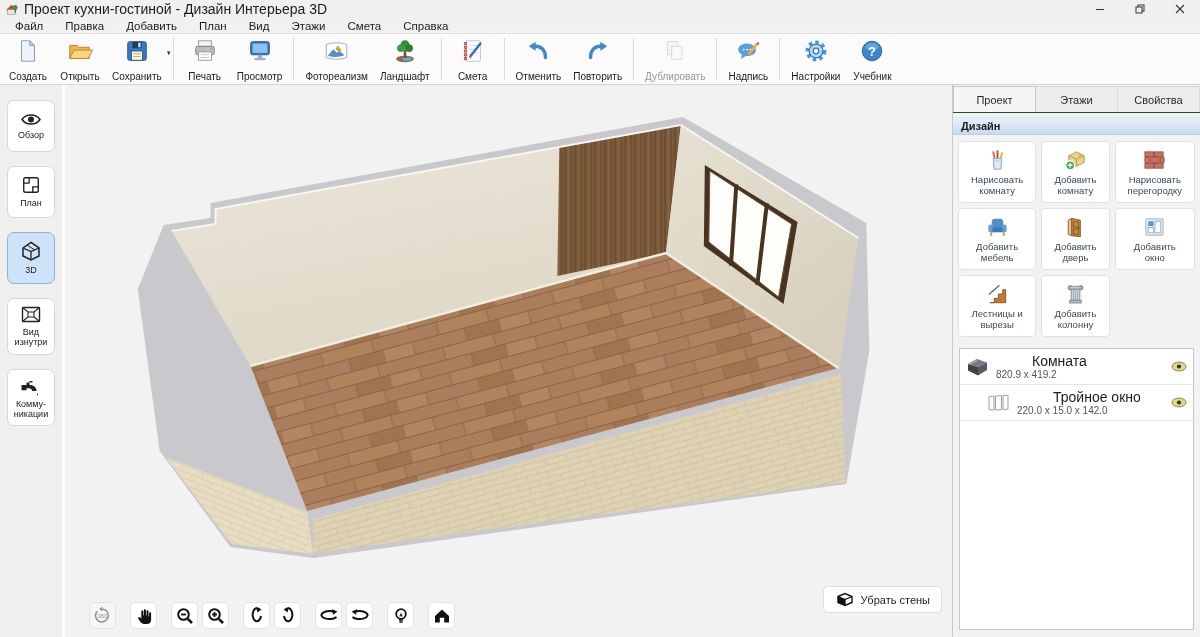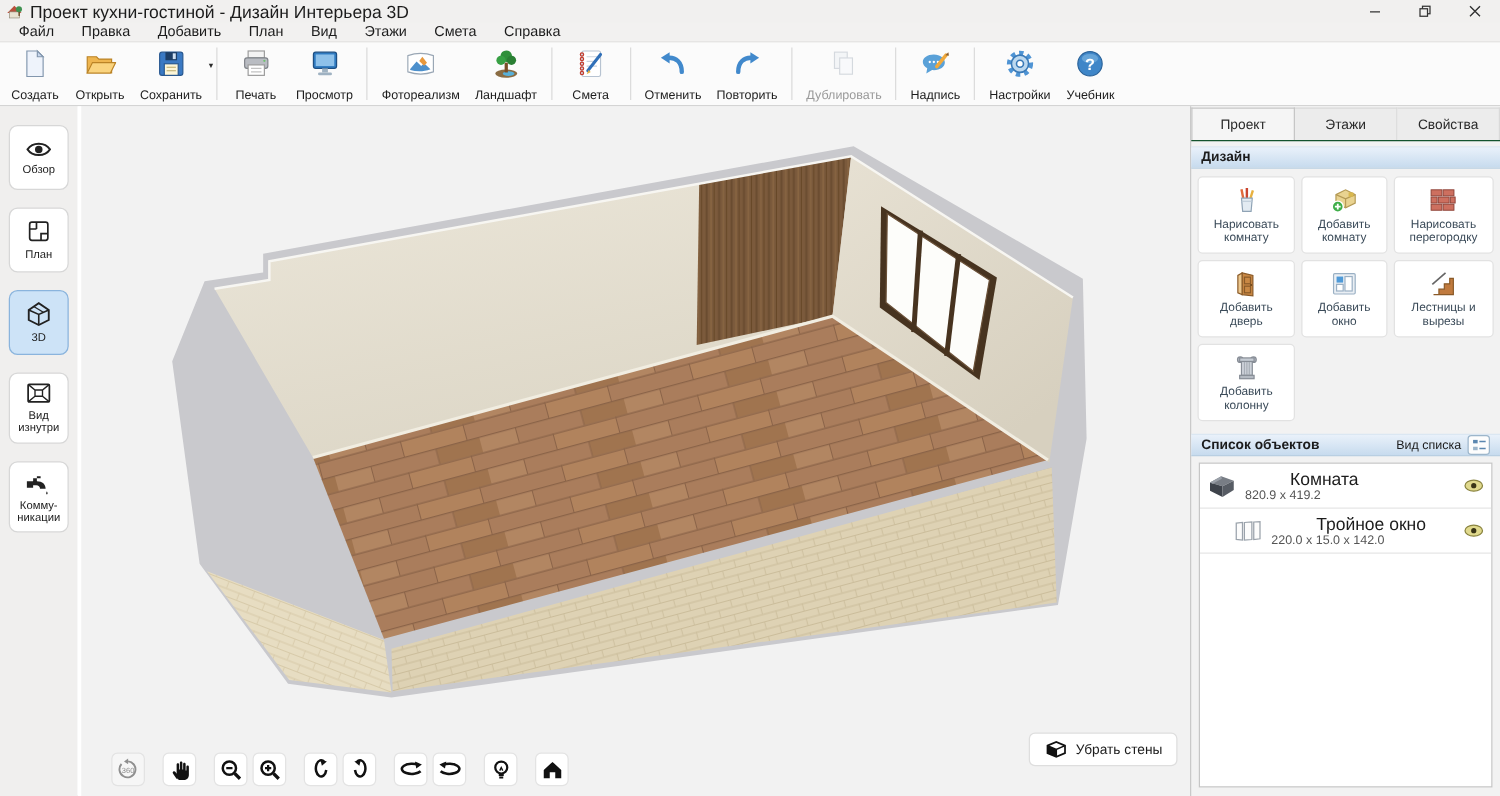--- a/index.html
+++ b/index.html
@@ -545,20 +545,31 @@
                 <rect x="9" y="10" width="9" height="5"></rect>
                 <rect x="19" y="10" width="4" height="5"></rect>
                 <rect x="3" y="16" width="9" height="5"></rect>
                 <rect x="13" y="16" width="9" height="5"></rect>
               </g>
             </svg>
           <span>Нарисовать перегородку</span>
         </div>
         <div class="pbtn">
           <svg width="25" height="25" viewBox="0 0 26 26">
+              <rect x="7" y="4" width="12" height="10" rx="3.5" fill="#4f8fcc"></rect>
+              <rect x="3.5" y="10" width="4.5" height="8" rx="2" fill="#63a1d8"></rect>
+              <rect x="18" y="10" width="4.5" height="8" rx="2" fill="#63a1d8"></rect>
+              <rect x="7.5" y="13" width="11" height="5" fill="#3e79b4"></rect>
+              <rect x="5.5" y="18" width="2" height="3.5" fill="#c8913f"></rect>
+              <rect x="18.5" y="18" width="2" height="3.5" fill="#c8913f"></rect>
+            </svg>
+          <span>Добавить мебель</span>
+        </div>
+        <div class="pbtn">
+          <svg width="25" height="25" viewBox="0 0 26 26">
               <polygon points="9,3.5 18,5.5 18,22.5 9,21.5" fill="#c98844" stroke="#8a5a28"></polygon>
               <polygon points="9,3.5 9,21.5 5.5,20 5.5,5.5" fill="#ecc78e" stroke="#8a5a28"></polygon>
               <rect x="11" y="7" width="5" height="5.5" fill="none" stroke="#8a5a28"></rect>
               <rect x="11" y="14.5" width="5" height="5.5" fill="none" stroke="#8a5a28"></rect>
               <circle cx="16.5" cy="13.5" r="0.9" fill="#6b4418"></circle>
             </svg>
           <span>Добавить дверь</span>
         </div>
         <div class="pbtn">
           <svg width="25" height="25" viewBox="0 0 26 26">
@@ -584,34 +595,20 @@
               <rect x="8.5" y="7.5" width="9" height="11.5" fill="#ced3da" stroke="#878d96"></rect>
               <line x1="11" y1="8" x2="11" y2="19" stroke="#a7adb6"></line>
               <line x1="13" y1="8" x2="13" y2="19" stroke="#a7adb6"></line>
               <line x1="15" y1="8" x2="15" y2="19" stroke="#a7adb6"></line>
               <rect x="7" y="19" width="12" height="2.8" fill="#b4bac2" stroke="#878d96"></rect>
             </svg>
           <span>Добавить колонну</span>
         </div>
       </div>
 
-      <div class="sectionhead">
-        <span>Список объектов</span>
-        <span class="right">
-          <span>Вид списка</span>
-          <span class="viewlistbtn">
-            <svg width="11" height="11" viewBox="0 0 12 12">
-                <rect x="0.5" y="1" width="4" height="3" fill="#5b87b0"></rect>
-                <rect x="0.5" y="7" width="4" height="3" fill="#9db6cb"></rect>
-                <line x1="6" y1="2.5" x2="11.5" y2="2.5" stroke="#5b87b0" stroke-width="1.3"></line>
-                <line x1="6" y1="8.5" x2="11.5" y2="8.5" stroke="#5b87b0" stroke-width="1.3"></line>
-              </svg>
-          </span>
-        </span>
-      </div>
 
       <div class="objlist">
         <div class="obj">
           <svg width="23" height="21" viewBox="0 0 23 21">
               <polygon points="2,8 11,3 21,6.5 12,11" fill="#787d85"></polygon>
               <polygon points="2,8 12,11 12,19.5 2,14.5" fill="#3e434b"></polygon>
               <polygon points="12,11 21,6.5 21,14 12,19.5" fill="#575c64"></polygon>
               <polygon points="2,8 11,3 11.5,5 4,9" fill="#9aa0a8"></polygon>
             </svg>
           <span class="names">

